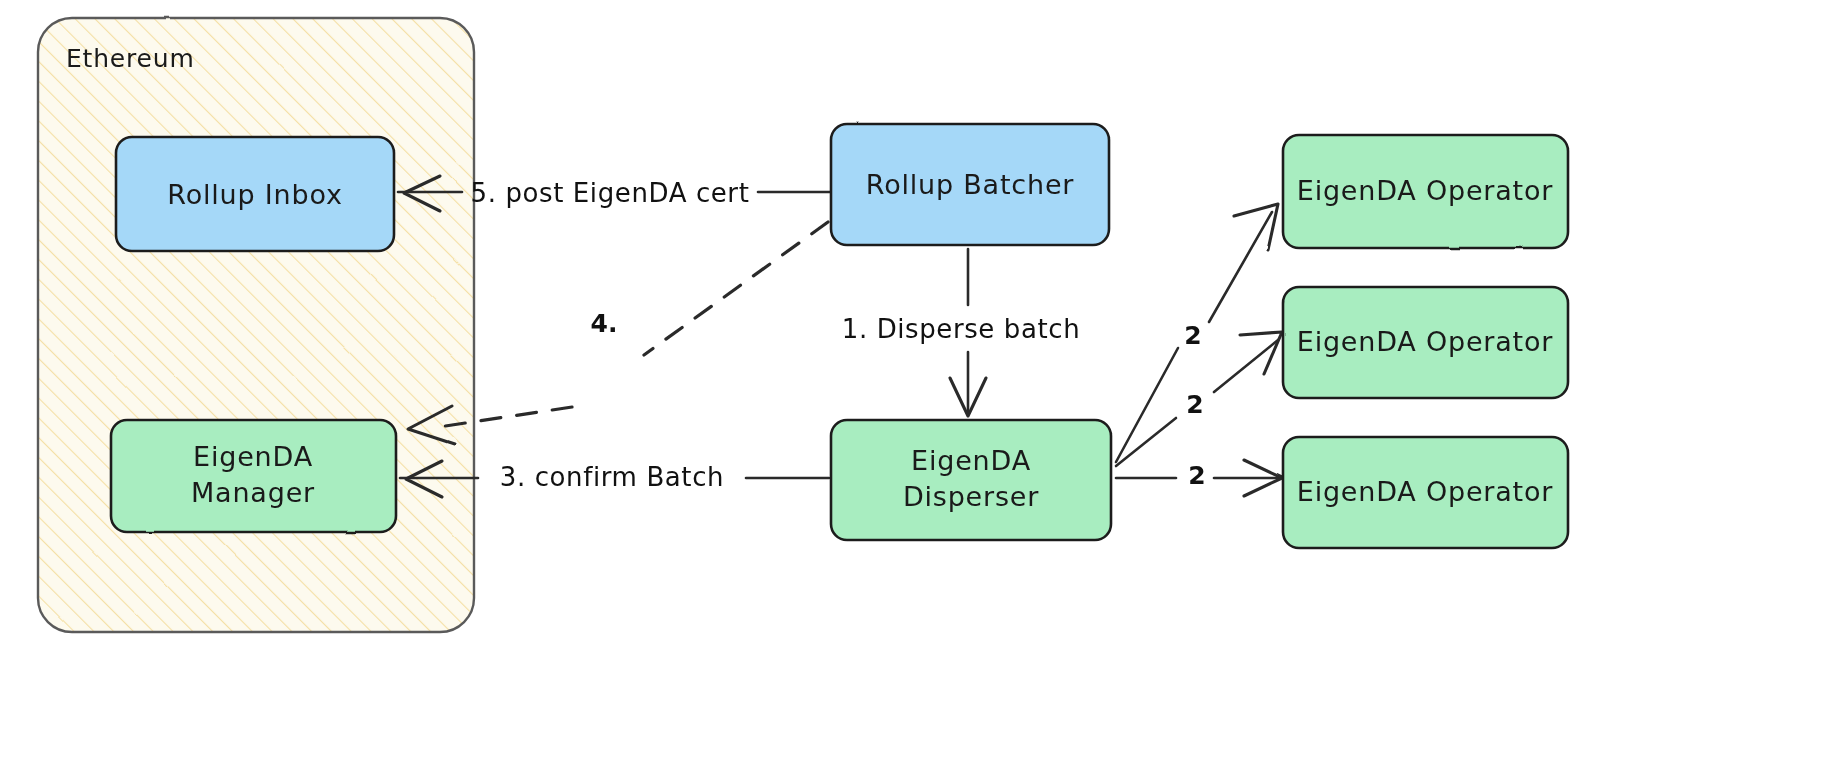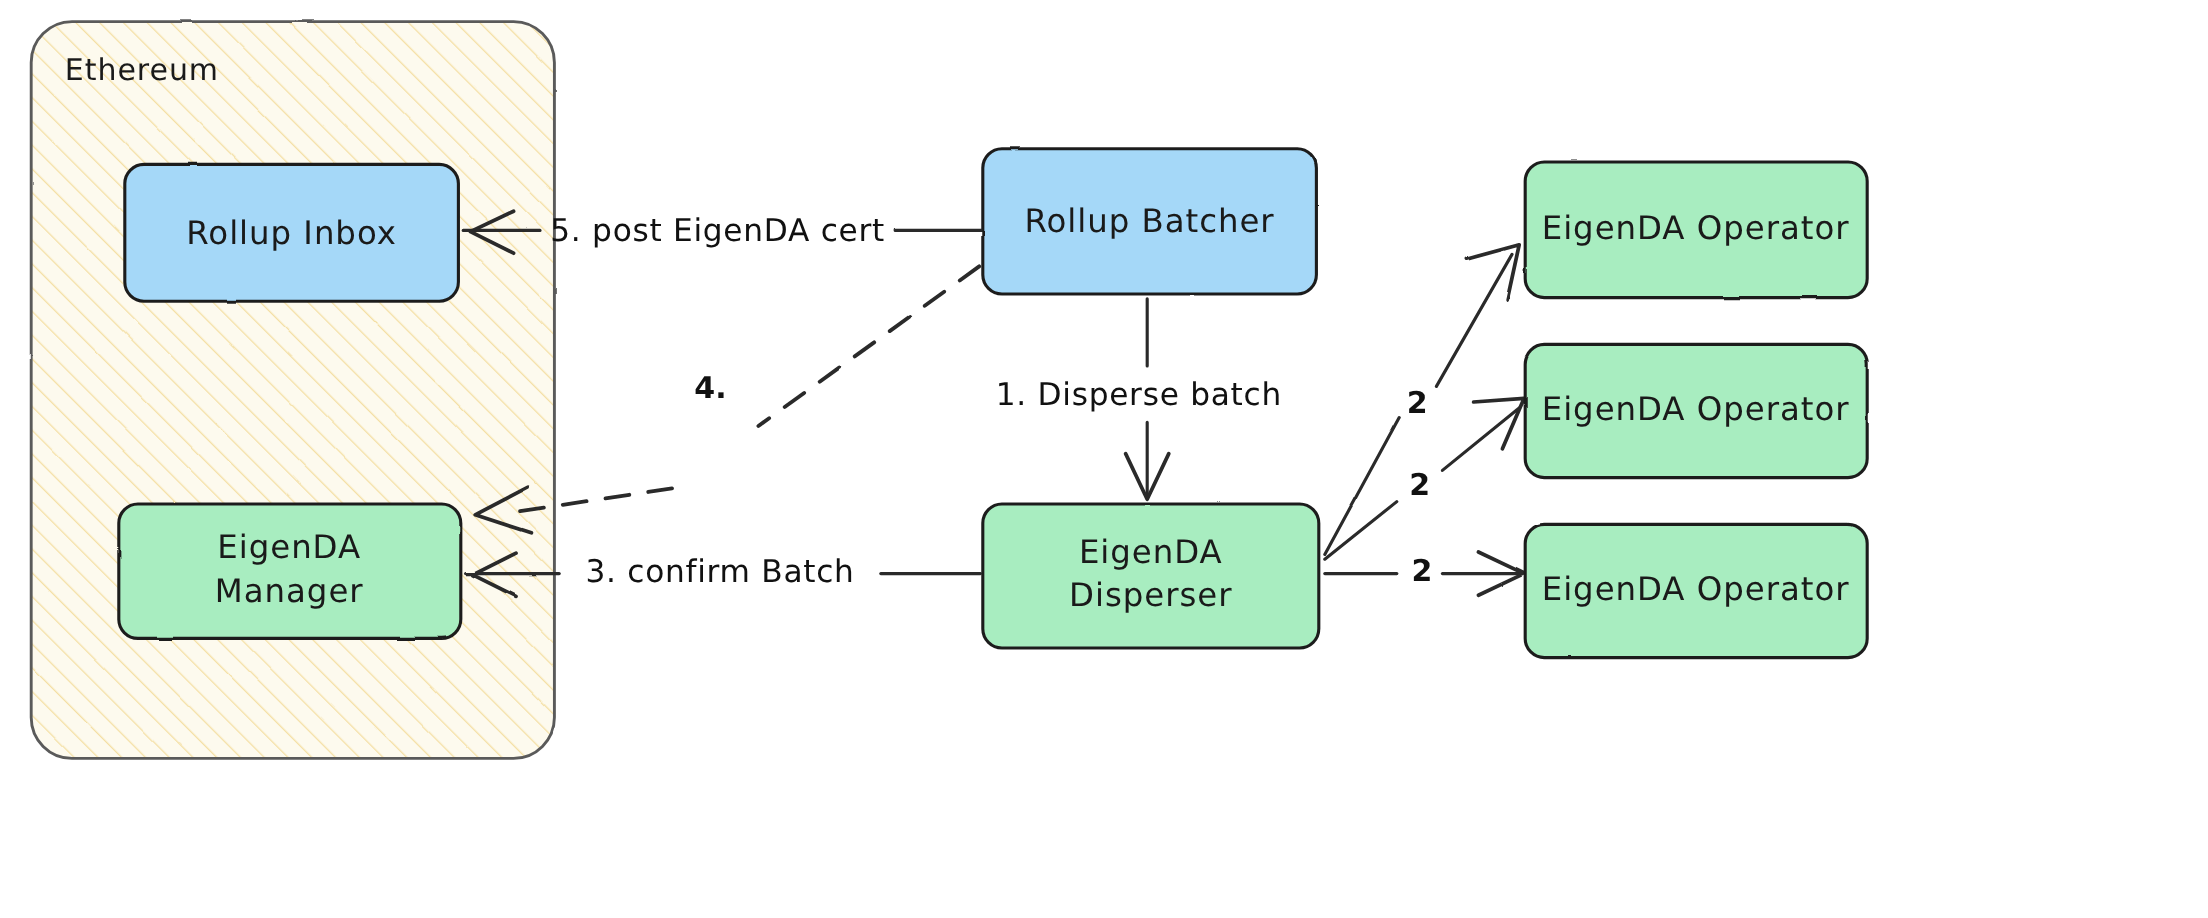--- a/index.html
+++ b/index.html
@@ -1,20 +1,20 @@
 <!DOCTYPE html>
 <html><head>
 <meta charset="utf-8">
 <style>
   html,body{margin:0;padding:0;background:#ffffff;}
   body{
     width:1840px;height:765px;position:relative;overflow:hidden;
     font-family:"DejaVu Sans", sans-serif;
   }
-  #stage{position:absolute;left:4px;top:0;width:1712px;height:765px;}
+  #stage{position:absolute;left:16px;top:0;width:1712px;height:765px;}
   svg#canvas{position:absolute;left:0;top:0;width:1840px;height:765px;}
 
   .node-label{
     font-family:"DejaVu Sans", sans-serif;
     font-size:27px;
     fill:#1a1a1a;
     text-anchor:middle;
     dominant-baseline:middle;
     letter-spacing:0.8px;
   }

